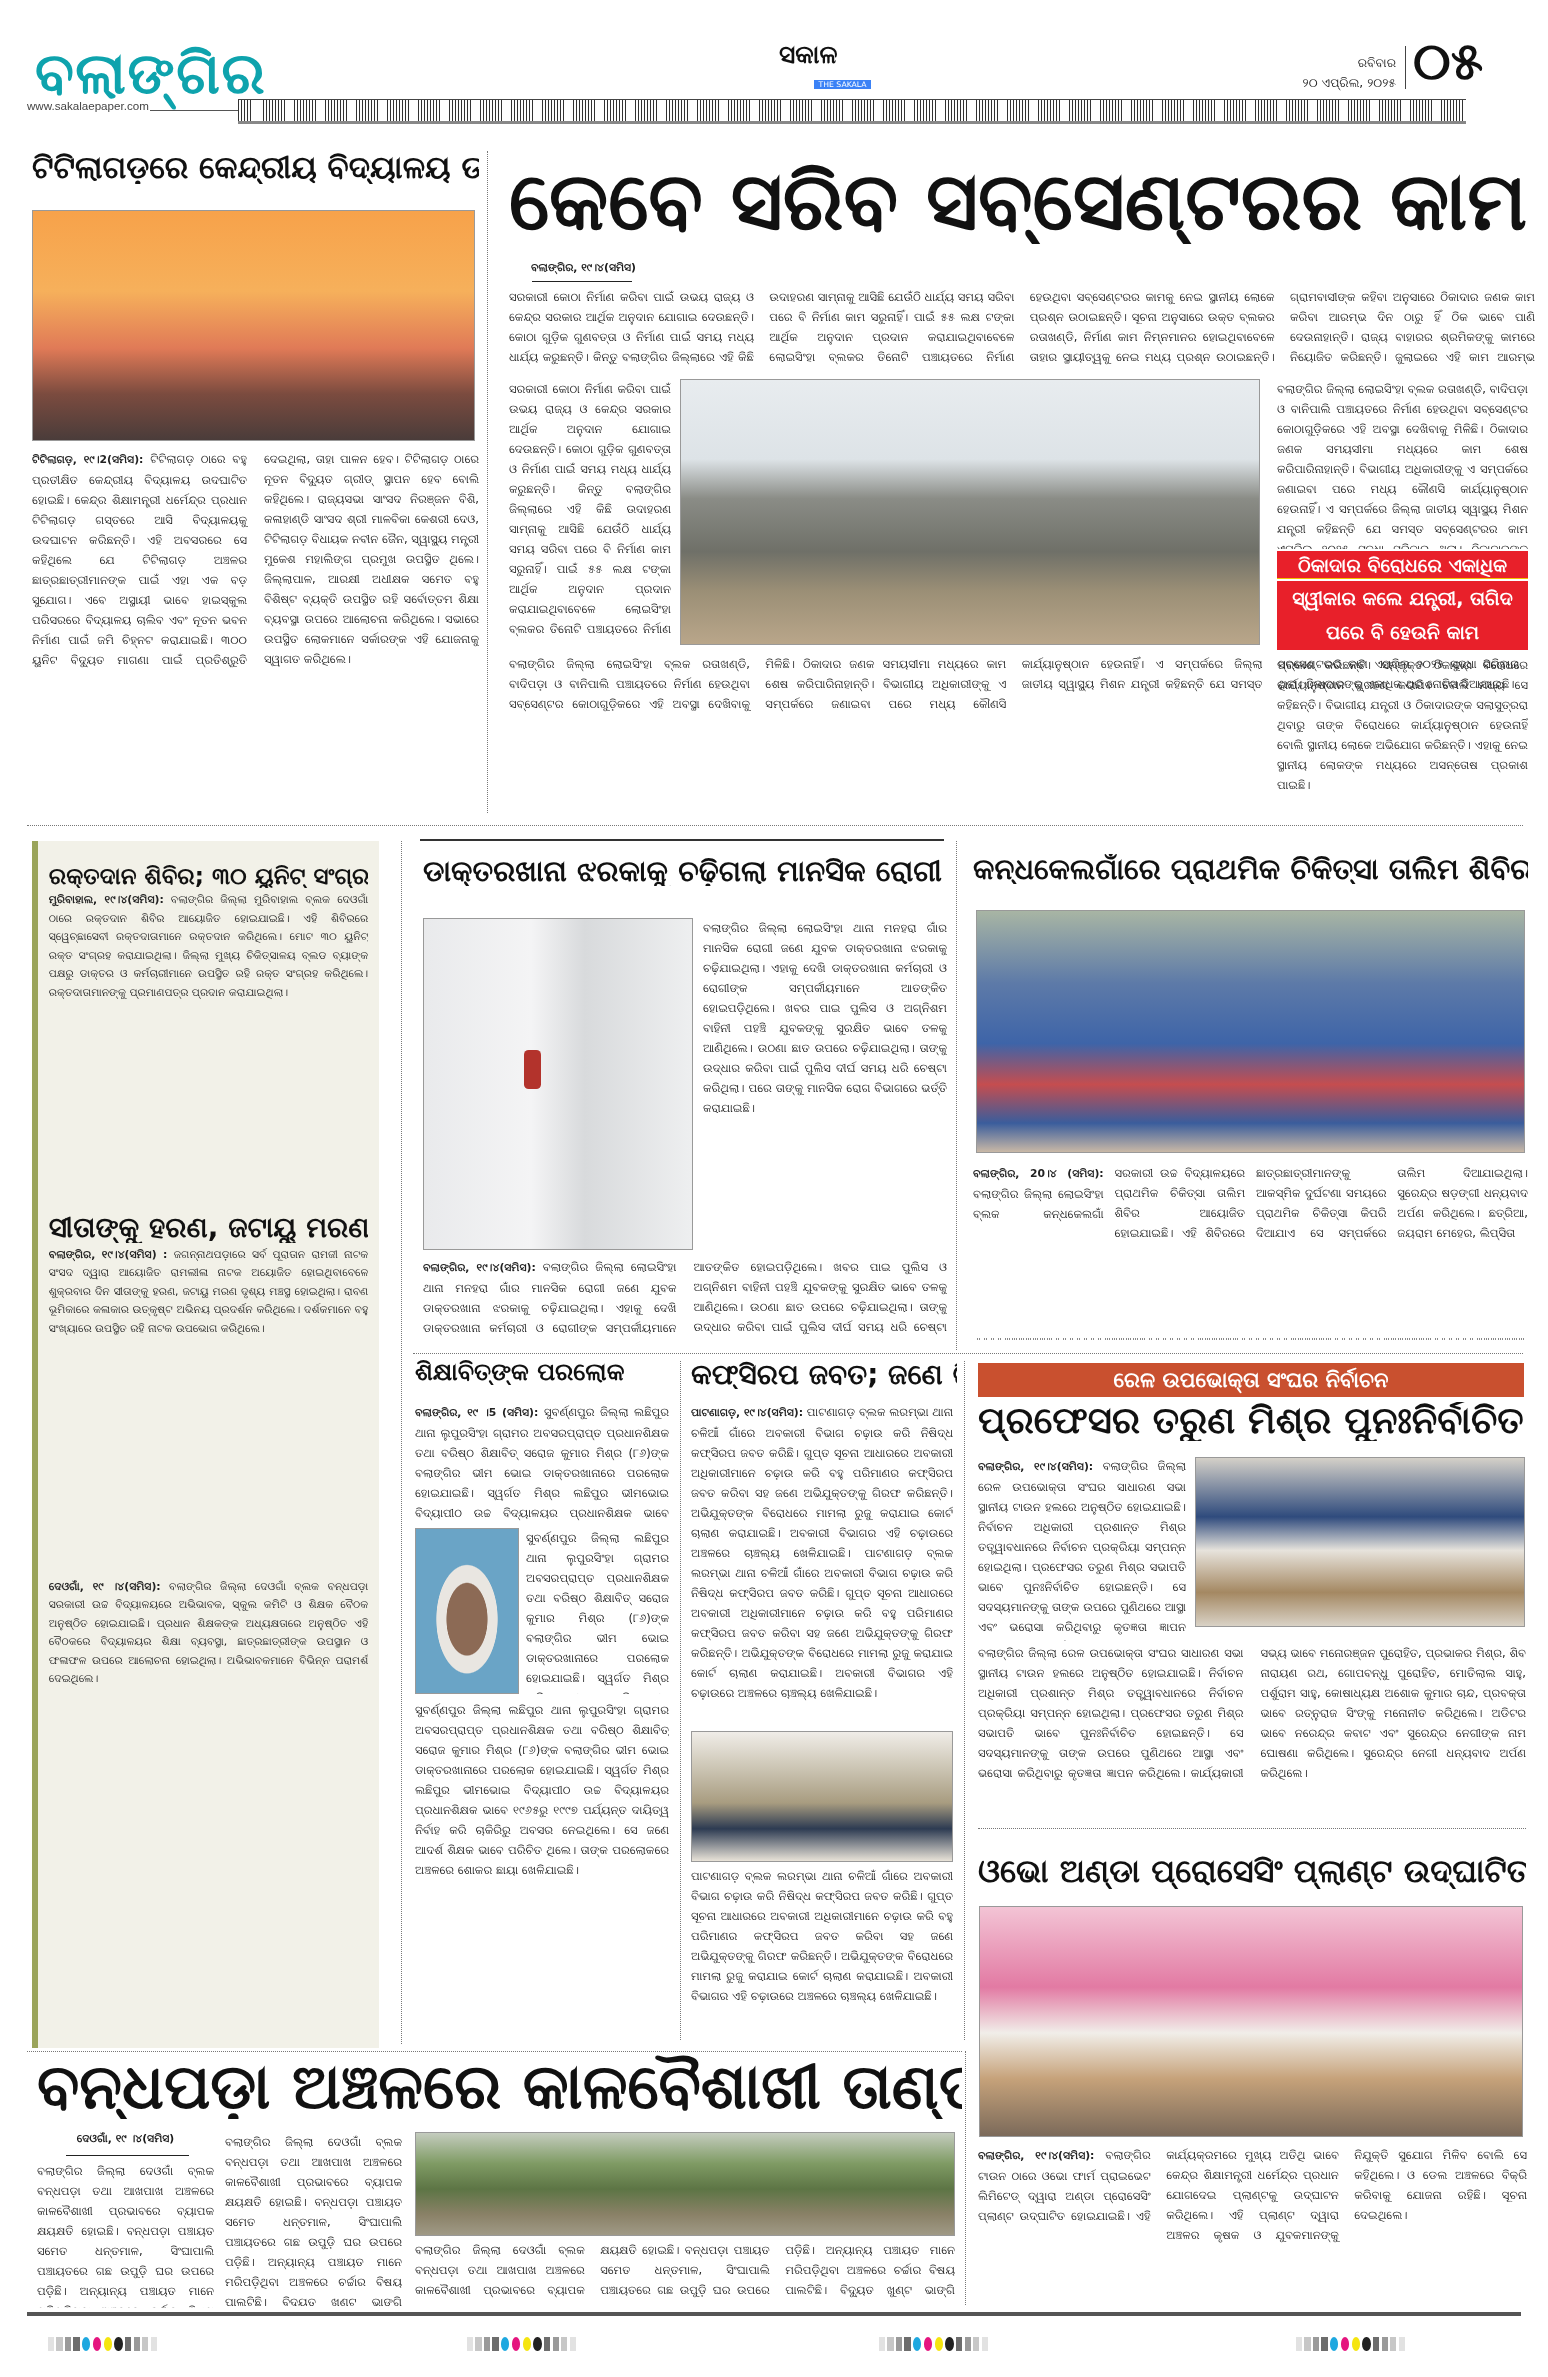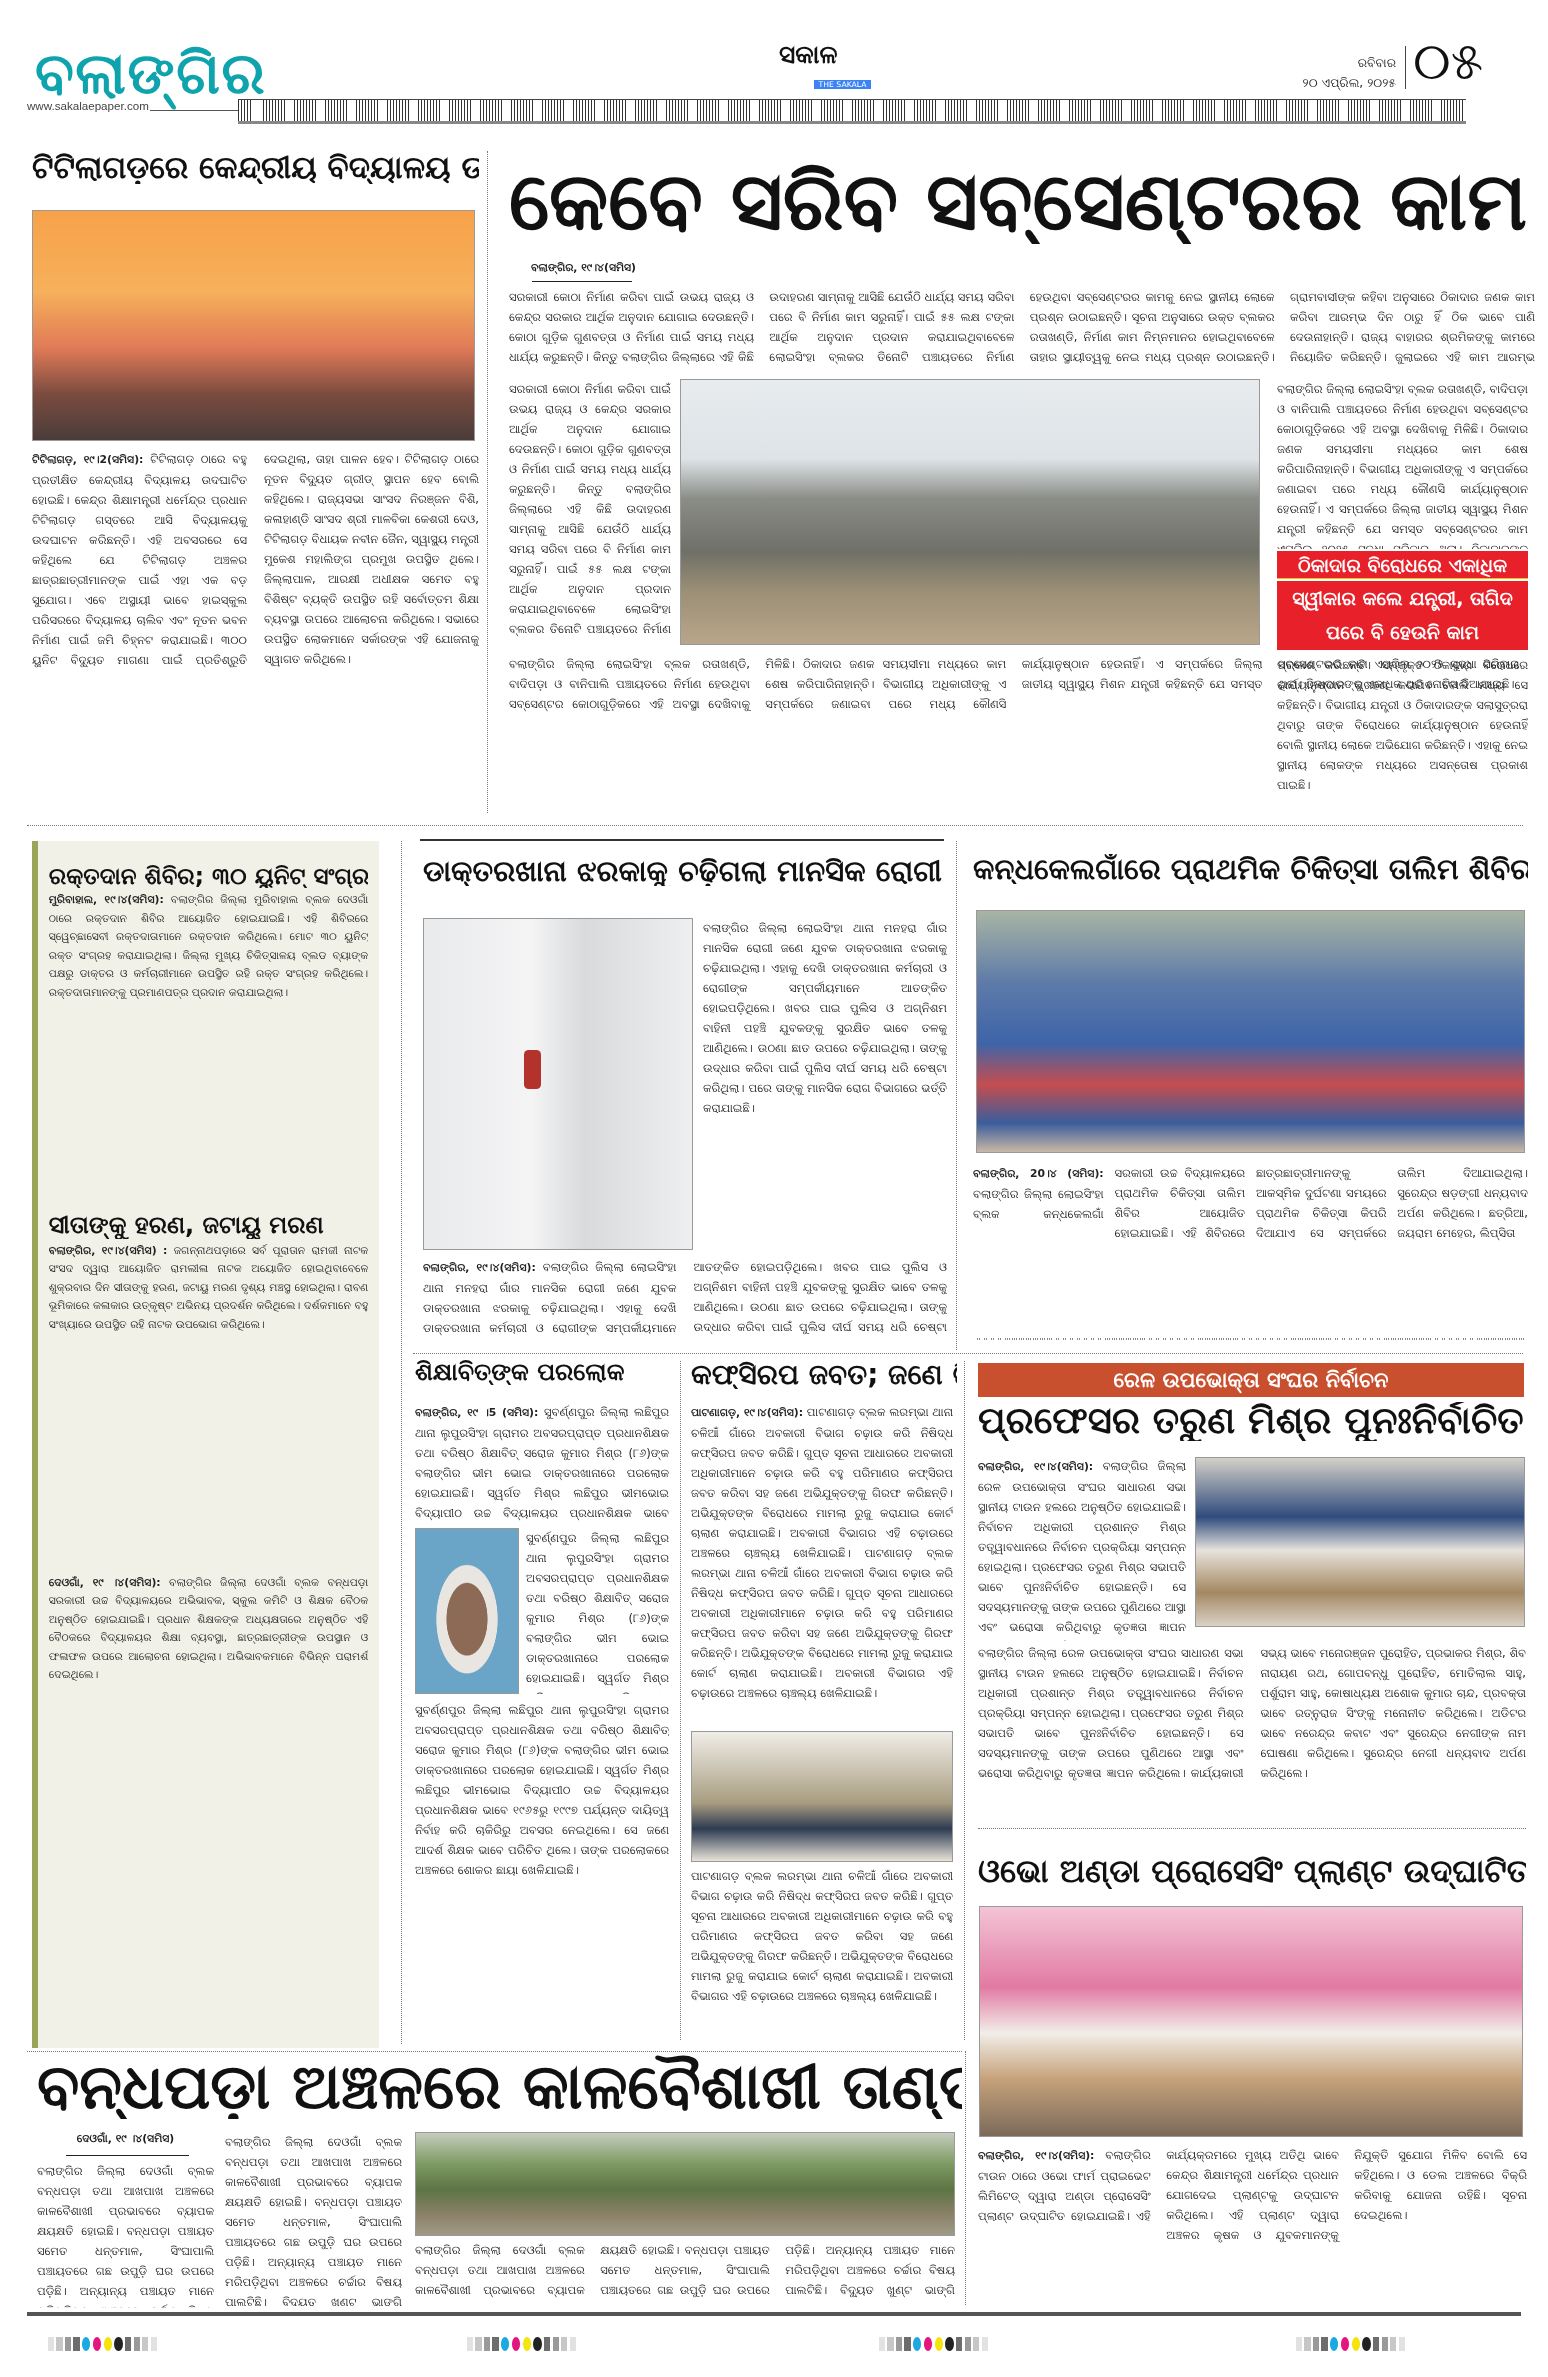--- a/index.html
+++ b/index.html
@@ -8,21 +8,21 @@
   .masthead-logo{left:35px;top:40px;font-size:57px;font-weight:bold;color:#0ea3ad;letter-spacing:1.5px}
   .masthead-url{left:27px;top:99px;font-size:11.6px;color:#444;font-family:"Liberation Sans",sans-serif}
   .url-rule{left:150px;top:110px;width:89px;height:0.8px;background:#555}
   .paper-logo{left:779px;top:40px;font-size:25px;font-weight:bold;color:#111}
   .paper-logo-sub{left:814px;top:80px;font-size:7.7px;background:#3b82f6;color:#fff;padding:0 4.6px}
   .barcode{left:238px;top:99px;width:1228px;height:25px;border-top:1.5px solid #444;border-bottom:3.9px solid #888;
      background:repeating-linear-gradient(90deg,#333 0 0.8px,#fff 0.8px 3.1px)}
   .date-day{left:1311px;top:56px;font-size:12.3px;color:#222;text-align:right;width:85px}
   .date-full{left:1280px;top:76px;font-size:12.3px;color:#222;text-align:right;width:116px}
   .date-divider{left:1405px;top:46px;width:0.8px;height:43px;background:#444}
-  .page-num{left:1413px;top:31px;font-size:52px;font-weight:normal;color:#111}
+  .page-num{left:1413px;top:31px;font-size:52px;font-weight:bold;color:#111}
   .vsep{width:0;border-left:1.5px dotted #777}
   .hsep{height:0;border-top:1.5px dotted #777}
   .headline{font-weight:bold;color:#111;line-height:1.05;white-space:nowrap;overflow:hidden}
   .dateline{font-weight:bold;font-size:10.8px}
   .body-text{font-size:11.6px;line-height:20px;color:#222;text-align:justify;overflow:hidden}
   .col2{column-count:2;column-gap:17px}
   .col4{column-count:4;column-gap:15.4px}
   .col3{column-count:3;column-gap:15.4px}
   .photo{overflow:hidden;border:0.8px solid #999}
   .ph-ceremony{background:linear-gradient(180deg,#f7a24a 0%,#f6b05b 35%,#e07a57 60%,#7b4b3f 80%,#4a3c3a 100%)}
@@ -88,21 +88,21 @@
 </div>
 
 <div class="abs hsep" style="left:27px;top:825px;width:1496px"></div>
 
 <div class="abs sidebar-box" style="left:32px;top:841px;width:347px;height:1207px">
   <div class="headline" style="margin:23px 10.8px 3.1px 10.8px;font-size:23px">ରକ୍ତଦାନ ଶିବିର; ୩୦ ୟୁନିଟ୍ ସଂଗ୍ରହ</div>
   <div class="body-text" style="margin:0 10.8px;height:316px;font-size:10.8px;line-height:18.5px">
     <span class="dateline">ମୁରିବାହାଲ, ୧୯।୪(ସମିସ):</span>
     <span>ବଲାଙ୍ଗିର ଜିଲ୍ଲା ମୁରିବାହାଲ ବ୍ଲକ ଦେଓଗାଁ ଠାରେ ରକ୍ତଦାନ ଶିବିର ଆୟୋଜିତ ହୋଇଯାଇଛି। ଏହି ଶିବିରରେ ସ୍ୱେଚ୍ଛାସେବୀ ରକ୍ତଦାତାମାନେ ରକ୍ତଦାନ କରିଥିଲେ। ମୋଟ ୩୦ ୟୁନିଟ୍ ରକ୍ତ ସଂଗ୍ରହ କରାଯାଇଥିଲା। ଜିଲ୍ଲା ମୁଖ୍ୟ ଚିକିତ୍ସାଳୟ ବ୍ଲଡ ବ୍ୟାଙ୍କ ପକ୍ଷରୁ ଡାକ୍ତର ଓ କର୍ମଚାରୀମାନେ ଉପସ୍ଥିତ ରହି ରକ୍ତ ସଂଗ୍ରହ କରିଥିଲେ। ରକ୍ତଦାତାମାନଙ୍କୁ ପ୍ରମାଣପତ୍ର ପ୍ରଦାନ କରାଯାଇଥିଲା।</span>
   </div>
-  <div class="headline" style="margin:6.2px 10.8px 3.1px 10.8px;font-size:24px">ସୀତାଙ୍କୁ ହରଣ, ଜଟାୟୁ ମରଣ</div>
+  <div class="headline" style="margin:6.2px 10.8px 3.1px 10.8px;font-size:28px">ସୀତାଙ୍କୁ ହରଣ, ଜଟାୟୁ ମରଣ</div>
   <div class="body-text" style="margin:0 10.8px;height:332px;font-size:10.8px;line-height:18.5px">
     <span class="dateline">ବଲାଙ୍ଗିର, ୧୯।୪(ସମିସ) :</span>
     <span>ଜଗନ୍ନାଥପଡ଼ାରେ ସର୍ବ ପୂରାତାନ ରାମଜୀ ନାଟକ ସଂସଦ ଦ୍ୱାରା ଆୟୋଜିତ ରାମଲୀଳା ନାଟକ ଅୟୋଜିତ ହୋଇଥିବାବେଳେ ଶୁକ୍ରବାର ଦିନ ସୀତାଙ୍କୁ ହରଣ, ଜଟାୟୁ ମରଣ ଦୃଶ୍ୟ ମଞ୍ଚସ୍ଥ ହୋଇଥିଲା। ରାବଣ ଭୂମିକାରେ କଳାକାର ଉତ୍କୃଷ୍ଟ ଅଭିନୟ ପ୍ରଦର୍ଶନ କରିଥିଲେ। ଦର୍ଶକମାନେ ବହୁ ସଂଖ୍ୟାରେ ଉପସ୍ଥିତ ରହି ନାଟକ ଉପଭୋଗ କରିଥିଲେ।</span>
   </div>
   <div class="body-text" style="margin:0 10.8px;height:254px;font-size:10.8px;line-height:18.5px">
     <span class="dateline">ଦେଓଗାଁ, ୧୯ ।୪(ସମିସ):</span>
     <span>ବଲାଙ୍ଗିର ଜିଲ୍ଲା ଦେଓଗାଁ ବ୍ଲକ ବନ୍ଧପଡ଼ା ସରକାରୀ ଉଚ୍ଚ ବିଦ୍ୟାଳୟରେ ଅଭିଭାବକ, ସ୍କୁଲ କମିଟି ଓ ଶିକ୍ଷକ ବୈଠକ ଅନୁଷ୍ଠିତ ହୋଇଯାଇଛି। ପ୍ରଧାନ ଶିକ୍ଷକଙ୍କ ଅଧ୍ୟକ୍ଷତାରେ ଅନୁଷ୍ଠିତ ଏହି ବୈଠକରେ ବିଦ୍ୟାଳୟର ଶିକ୍ଷା ବ୍ୟବସ୍ଥା, ଛାତ୍ରଛାତ୍ରୀଙ୍କ ଉପସ୍ଥାନ ଓ ଫଳାଫଳ ଉପରେ ଆଲୋଚନା ହୋଇଥିଲା। ଅଭିଭାବକମାନେ ବିଭିନ୍ନ ପରାମର୍ଶ ଦେଇଥିଲେ।</span>
   </div>
 </div>
 <div class="abs vsep" style="left:401px;top:841px;height:1203px"></div>

